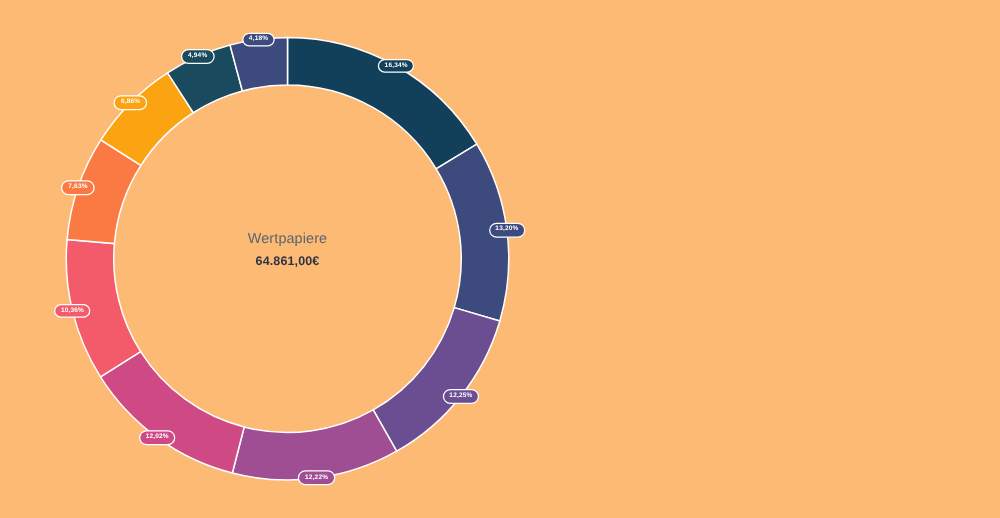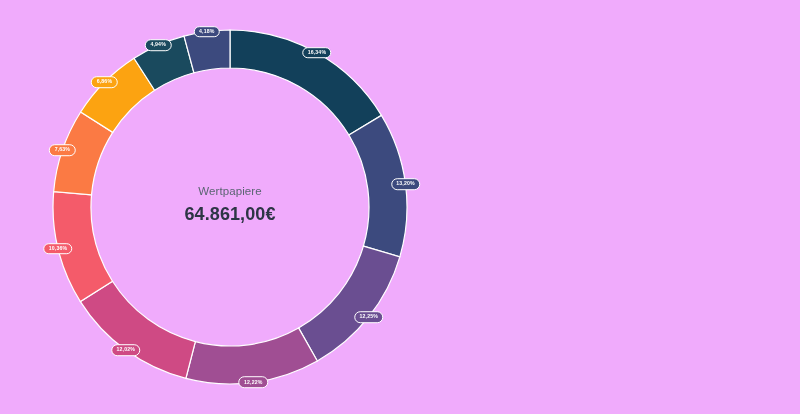--- a/index.html
+++ b/index.html
@@ -7,21 +7,21 @@
     margin: 0; padding: 0;
     width: 800px; height: 414px;
     background: #ffffff;
     font-family: "Liberation Sans", sans-serif;
     overflow: hidden;
   }
   #app {
     position: relative;
     width: 800px; height: 414px;
     display: flex;
-    background: #f0abfc;
+    background: #fdba74;
   }
 
   
   #donut-panel {
     position: relative;
     width: 440px;
     height: 414px;
     flex: 0 0 440px;
   }
   #donut-svg {
@@ -36,21 +36,21 @@
     text-align: center;
     pointer-events: none;
   }
   #donut-center .dc-title {
     font-size: 11.5px;
     color: #5a6472;
     letter-spacing: .1px;
     margin-bottom: 7px;
   }
   #donut-center .dc-value {
-    font-size: 18px;
+    font-size: 10px;
     font-weight: bold;
     color: #2d3545;
     letter-spacing: .1px;
   }
 
   
   #legend-panel {
     flex: 1 1 auto;
     padding: 22px 58px 0 455px;
     position: relative;

